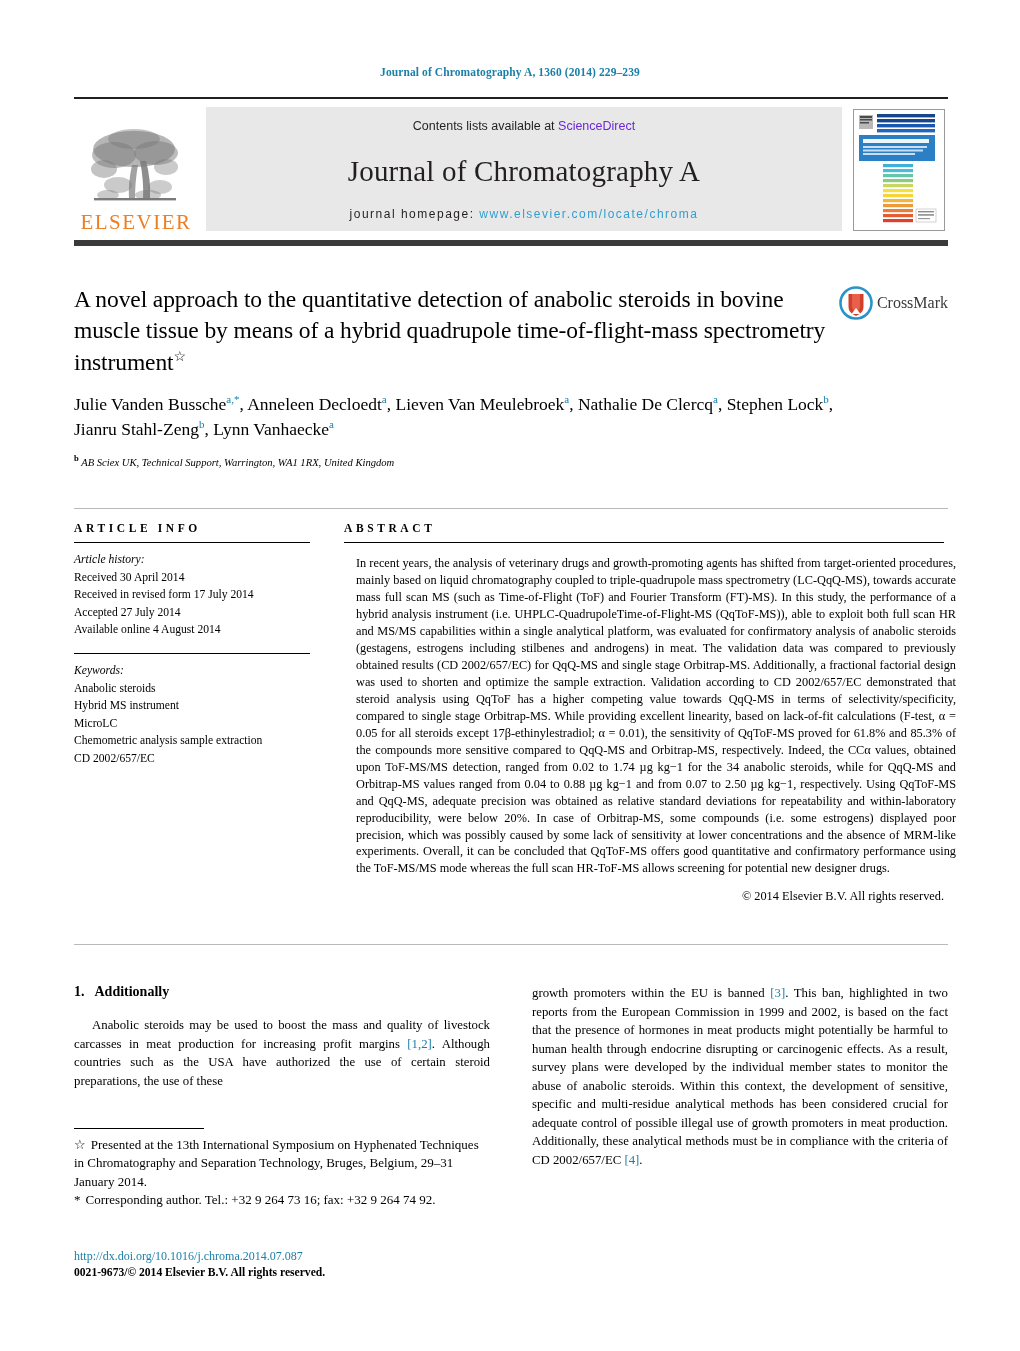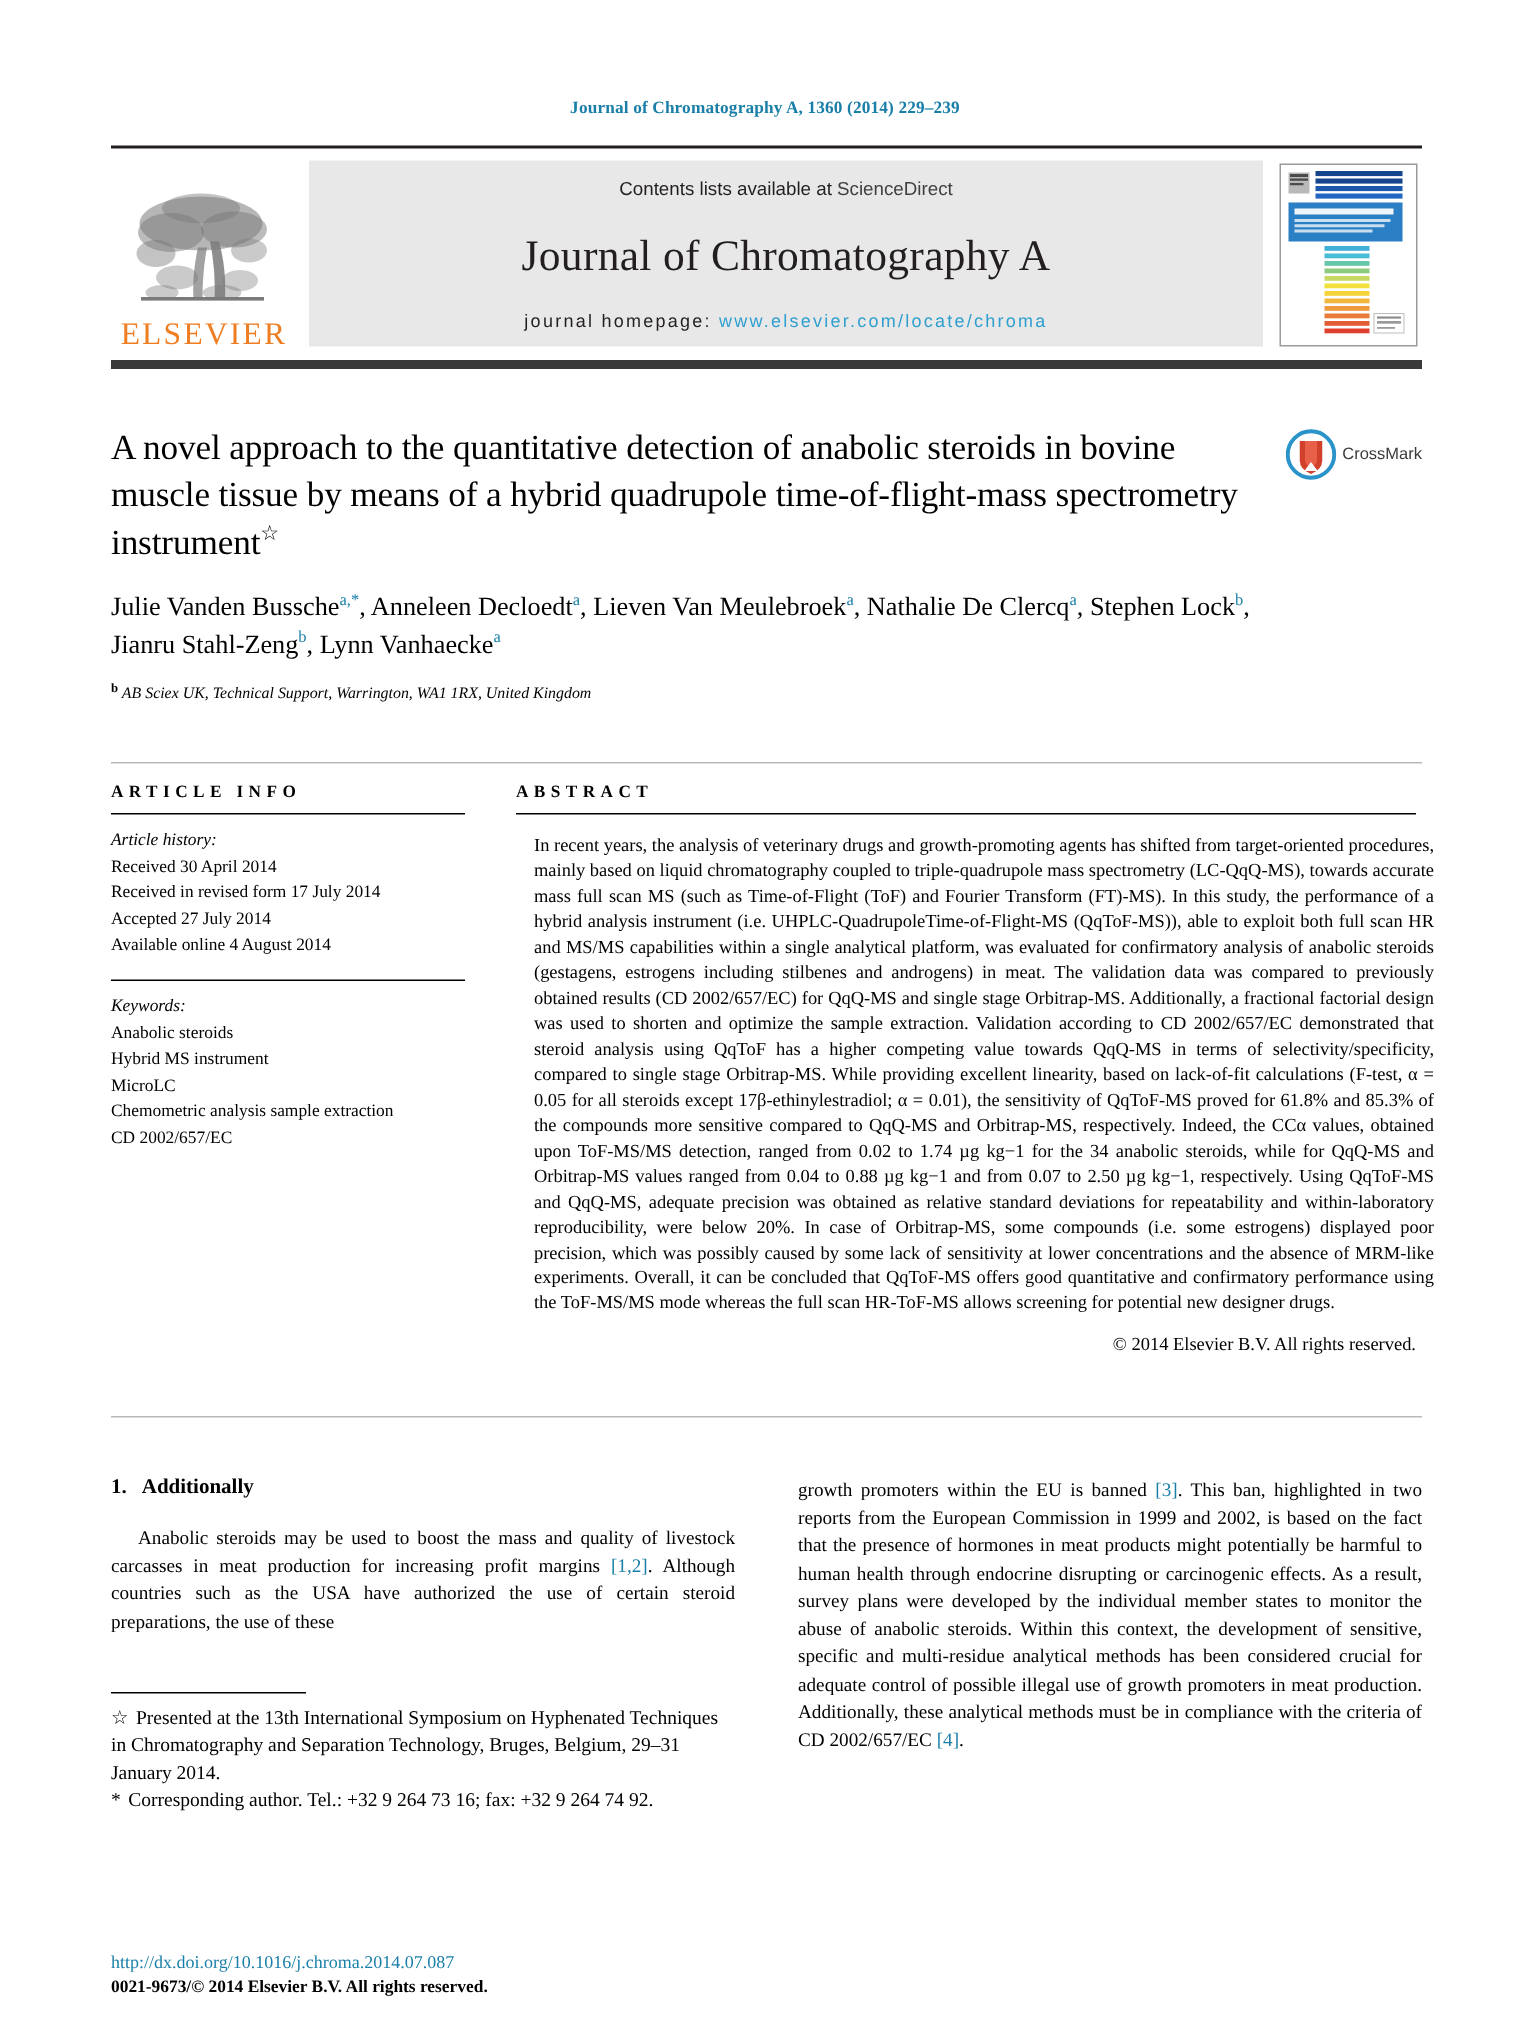--- a/index.html
+++ b/index.html
@@ -79,21 +79,21 @@
     align-items: center;
     justify-content: space-between;
     padding: 12px 0 10px 0;
     box-sizing: border-box;
   }
   .contents-line {
     font-family: "Liberation Sans", sans-serif;
     font-size: 12.5px;
     color: #231f20;
   }
-  .contents-line .sd-link { color: #404040; }
+  .contents-line .sd-link { color: #6d28d9; }
   .journal-title {
     font-family: "Liberation Serif", serif;
     font-size: 29px;
     color: #231f20;
     letter-spacing: 0.2px;
     margin: 2px 0 0 0;
   }
   .homepage-line {
     font-family: "Liberation Sans", sans-serif;
     font-size: 12px;
@@ -144,22 +144,22 @@
   }
   .title-star { font-size: 14px; vertical-align: super; }
   .crossmark {
     position: absolute;
     right: 0; top: 2px;
     display: flex;
     align-items: center;
     gap: 4px;
   }
   .crossmark-label {
-    font-family: Liberation Sans, sans-serif;
-    font-size: 11px;
+    font-family: Liberation Serif, serif;
+    font-size: 16px;
     color: #3b3b3b;
   }
 
   .authors {
     font-family: "Liberation Serif", serif;
     font-size: 17.5px;
     line-height: 1.45;
     margin: 14px 0 0 0;
     width: 800px;
   }
@@ -294,21 +294,21 @@
     font-size: 13px;
     line-height: 1.42;
     margin: 0;
   }
   .fn-line .marker { margin-right: 5px; }
   .fn-email-label { font-style: italic; }
   .fn-link { color: #1a7fa8; }
 
   .doi-block {
     position: absolute;
-    left: 74px; top: 1300px;
+    left: 74px; top: 1248px;
     width: 420px;
   }
   .doi-line {
     font-family: "Liberation Serif", serif;
     font-size: 12px;
     color: #1a7fa8;
     line-height: 1.4;
     margin: 0;
   }
   .issn-line {

